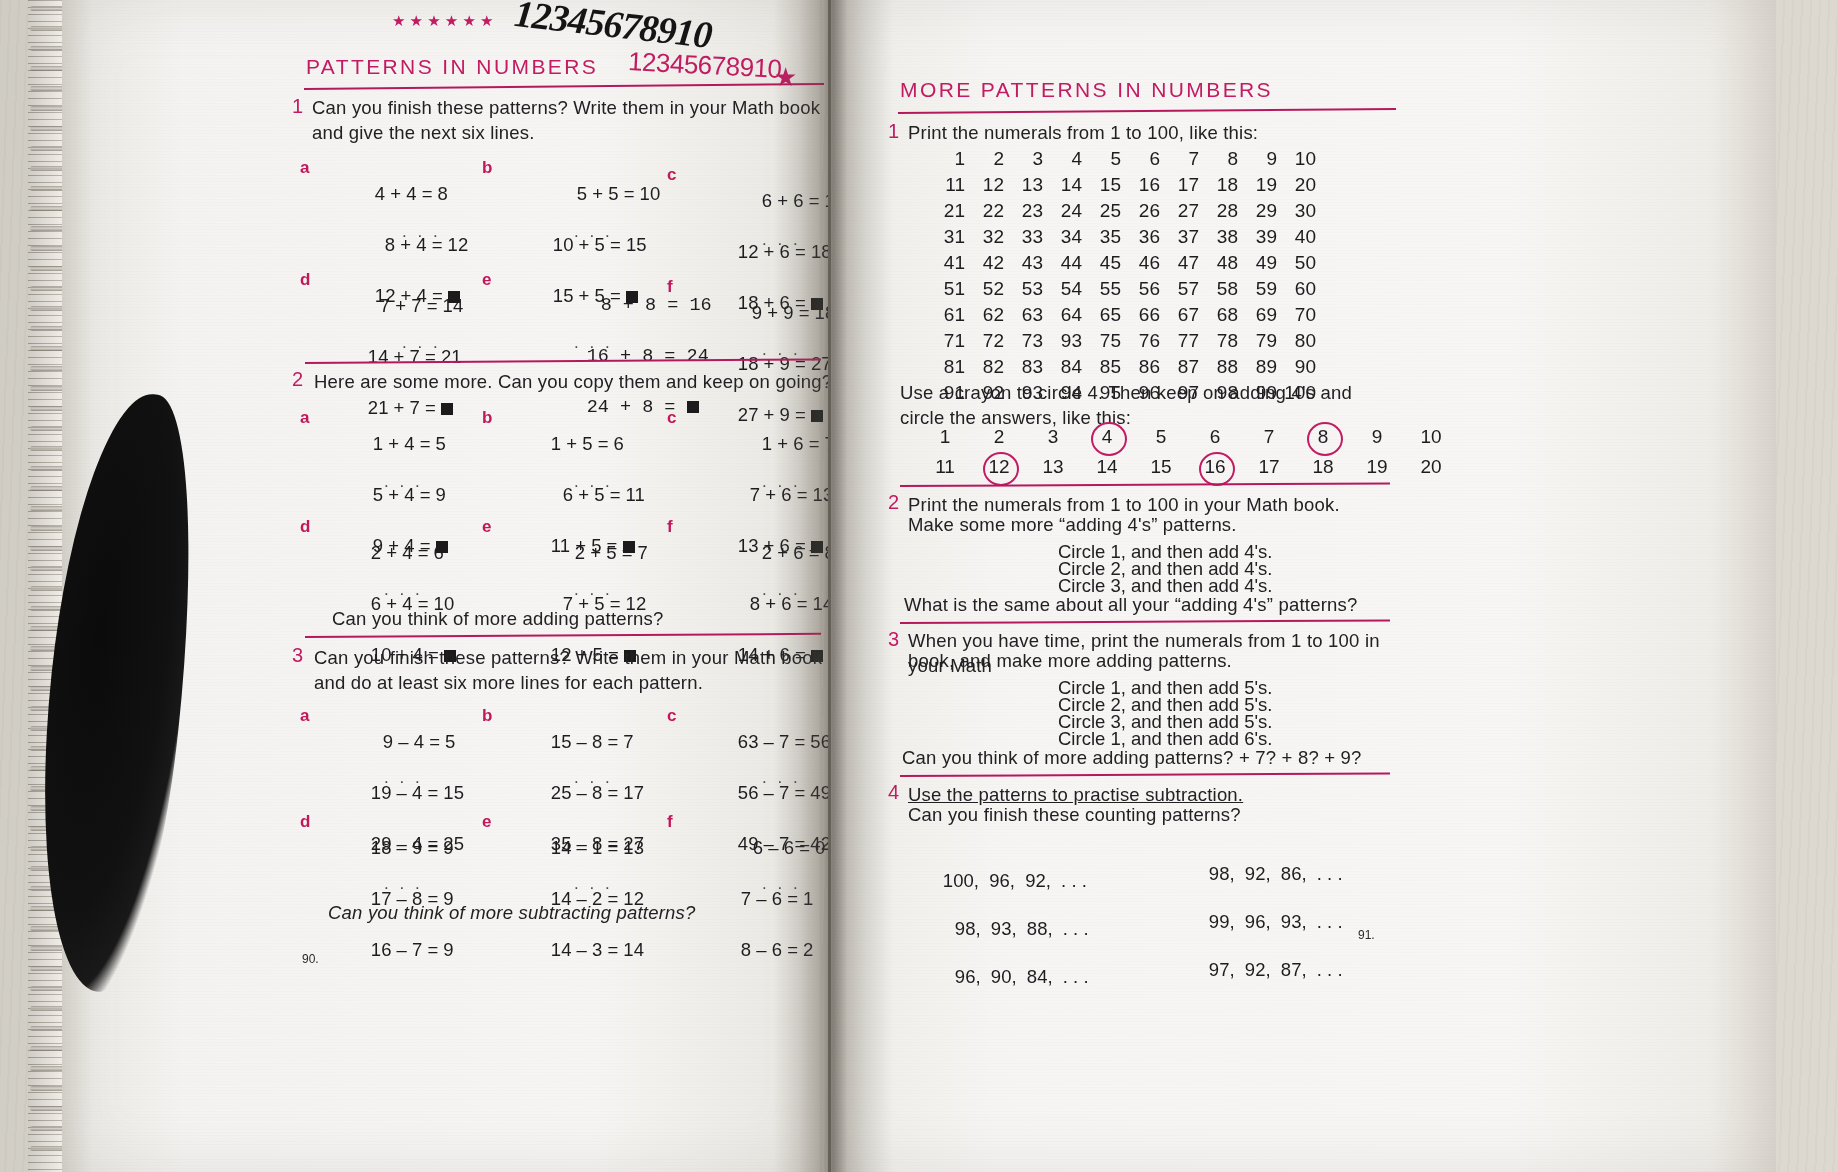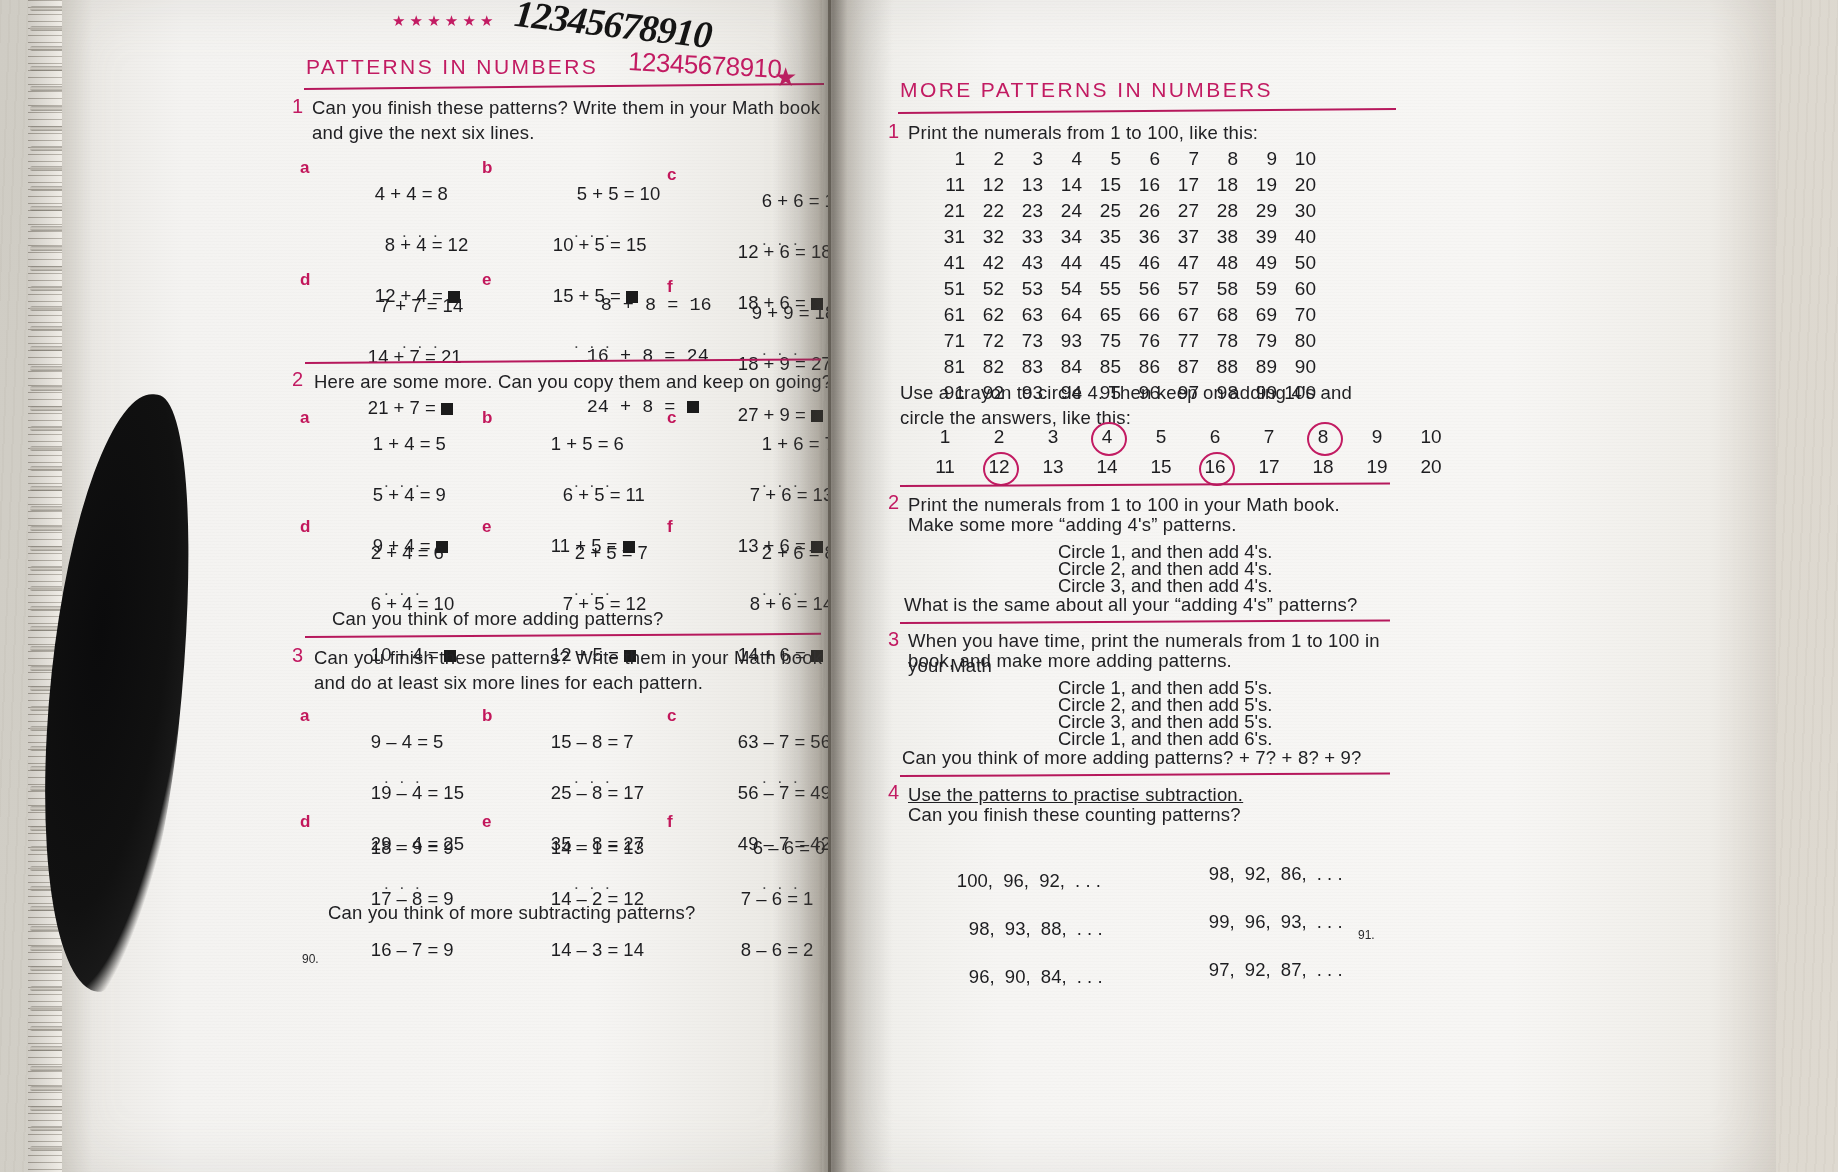--- a/index.html
+++ b/index.html
@@ -265,21 +265,21 @@
     <div class="dots" style="left:700px;top:580px;">. . .</div>
 
     <div class="para" style="left:270px;top:606px;width:500px;">Can you think of more adding patterns?</div>
 
     <div class="rule" style="left:243px;top:636px;width:516px;transform:rotate(-0.35deg);"></div>
     <div class="qnum" style="left:230px;top:644px;">3</div>
     <div class="para" style="left:252px;top:645px;width:525px;">Can you finish these patterns? Write them in your Math book and do at least six more lines for each pattern.</div>
 
     <div class="eqlabel" style="left:238px;top:706px;">a</div>
     <div class="eq" style="left:278px;top:703px;">
-      <span style="display:inline-block"><span>9 – 4 = 5</span></span><br>
+      <span style="margin-left:12px;display:inline-block"><span>9 – 4 = 5</span></span><br>
       <span>19 – 4 = 15</span><br>
       <span>29 – 4 = 25</span>
     </div>
     <div class="dots" style="left:322px;top:768px;">. . .</div>
 
     <div class="eqlabel" style="left:420px;top:706px;">b</div>
     <div class="eq" style="left:458px;top:703px;">
       <span>15 – 8 = 7</span><br>
       <span>25 – 8 = 17</span><br>
       <span>35 – 8 = 27</span>
@@ -311,21 +311,21 @@
     <div class="dots" style="left:512px;top:874px;">. . .</div>
 
     <div class="eqlabel" style="left:605px;top:812px;">f</div>
     <div class="eq" style="left:648px;top:809px;">
       <span style="margin-left:12px;display:inline-block"><span>6 – 6 = 0</span></span><br>
       <span>7 – 6 = 1</span><br>
       <span>8 – 6 = 2</span>
     </div>
     <div class="dots" style="left:700px;top:874px;">. . .</div>
 
-    <div class="para" style="left:266px;top:900px;width:520px;">Can you think of more subtracting patterns?</div>
+    <div class="para" style="left:266px;top:900px;width:520px;font-style:italic;">Can you think of more subtracting patterns?</div>
 
     <div class="pagenum" style="left:240px;top:952px;">90.</div>
 
     <div id="thumb"></div>
   </div>
 
   <div class="page" id="page-right">
     <div class="grain"></div>
 
     <div class="sec-title" style="left:72px;top:78px;">MORE PATTERNS IN NUMBERS</div>
@@ -501,21 +501,21 @@
     <div class="indent" style="left:230px;top:692px;">Circle 2, and then add 5's.</div>
     <div class="indent" style="left:230px;top:709px;">Circle 3, and then add 5's.</div>
     <div class="indent" style="left:230px;top:726px;">Circle 1, and then add 6's.</div>
     <div class="para" style="left:74px;top:745px;width:500px;">Can you think of more adding patterns? + 7? + 8? + 9?</div>
 
     <div class="rule" style="left:72px;top:775px;width:490px;transform:rotate(-0.3deg);"></div>
     <div class="qnum" style="left:60px;top:781px;">4</div>
     <div class="para" style="left:80px;top:782px;width:460px;text-decoration:underline;">Use the patterns to practise subtraction.</div>
     <div class="para" style="left:80px;top:802px;width:460px;">Can you finish these counting patterns?</div>
 
-    <div class="eq" style="left:98px;top:845px;font-size:18.5px;line-height:24px;">
+    <div class="eq" style="left:84px;top:845px;font-size:18.5px;line-height:24px;">
       <span>100,  96,  92,  . . .</span><br>
       <span style="margin-left:12px;display:inline-block"><span>98,  93,  88,  . . .</span></span><br>
       <span style="margin-left:12px;display:inline-block"><span>96,  90,  84,  . . .</span></span>
     </div>
 
     <div class="eq" style="left:350px;top:838px;font-size:18.5px;line-height:24px;">
       <span>98,  92,  86,  . . .</span><br>
       <span>99,  96,  93,  . . .</span><br>
       <span>97,  92,  87,  . . .</span>
     </div>

